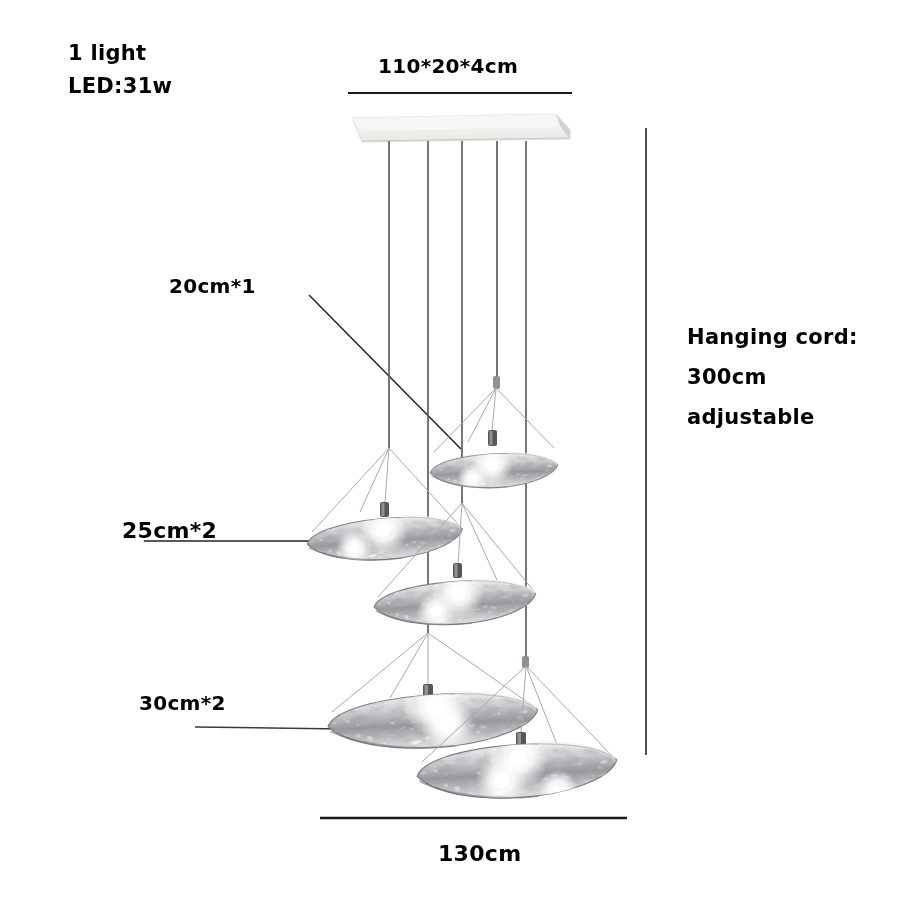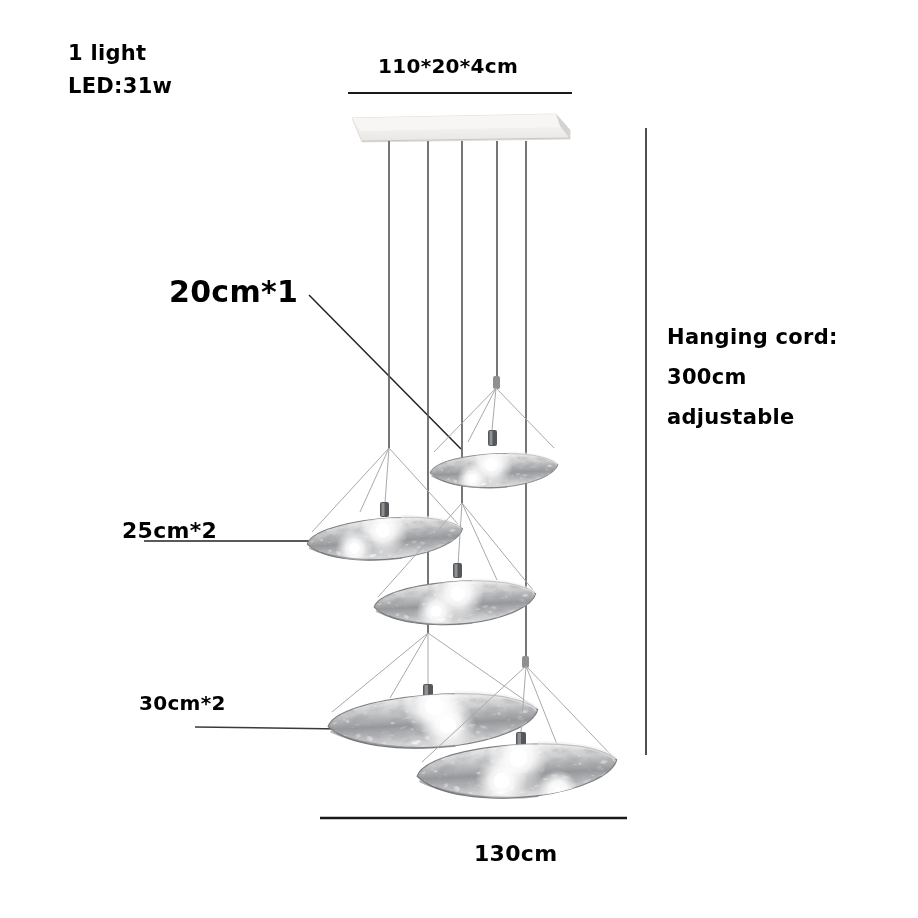--- a/index.html
+++ b/index.html
@@ -4,25 +4,25 @@
 <style>
   html,body{margin:0;padding:0;}
   .canvas{
     position:relative;width:918px;height:918px;background:#ffffff;overflow:hidden;
     font-family:"DejaVu Sans","Liberation Sans",sans-serif;
   }
   .diagram-svg{position:absolute;left:0;top:0;}
   .lbl{position:absolute;font-weight:700;color:#000;white-space:nowrap;letter-spacing:.3px;}
   .lbl-spec{left:68px;top:37px;font-size:21px;line-height:33px;}
   .lbl-plate{left:378px;top:54px;font-size:20px;}
-  .lbl-20{left:169px;top:274px;font-size:30px;}
-  .lbl-hang{left:667px;top:317px;font-size:21px;line-height:40px;}
+  .lbl-20{left:169px;top:274px;font-size:20px;}
+  .lbl-hang{left:687px;top:317px;font-size:21px;line-height:40px;}
   .lbl-25{left:122px;top:504px;font-size:22px;margin-top:14px;}
   .lbl-30{left:139px;top:691px;font-size:20px;}
-  .lbl-130{left:438px;top:841px;font-size:22px;margin-left:36px;}
+  .lbl-130{left:438px;top:841px;font-size:22px;}
 </style>
 </head>
 <body>
 
 <div class="canvas">
 
   <svg class="diagram-svg" width="918" height="918" viewBox="0 0 918 918">
     <defs>
 
       <linearGradient id="gdish" x1="0" y1="-26" x2="0" y2="29" gradientUnits="userSpaceOnUse">

